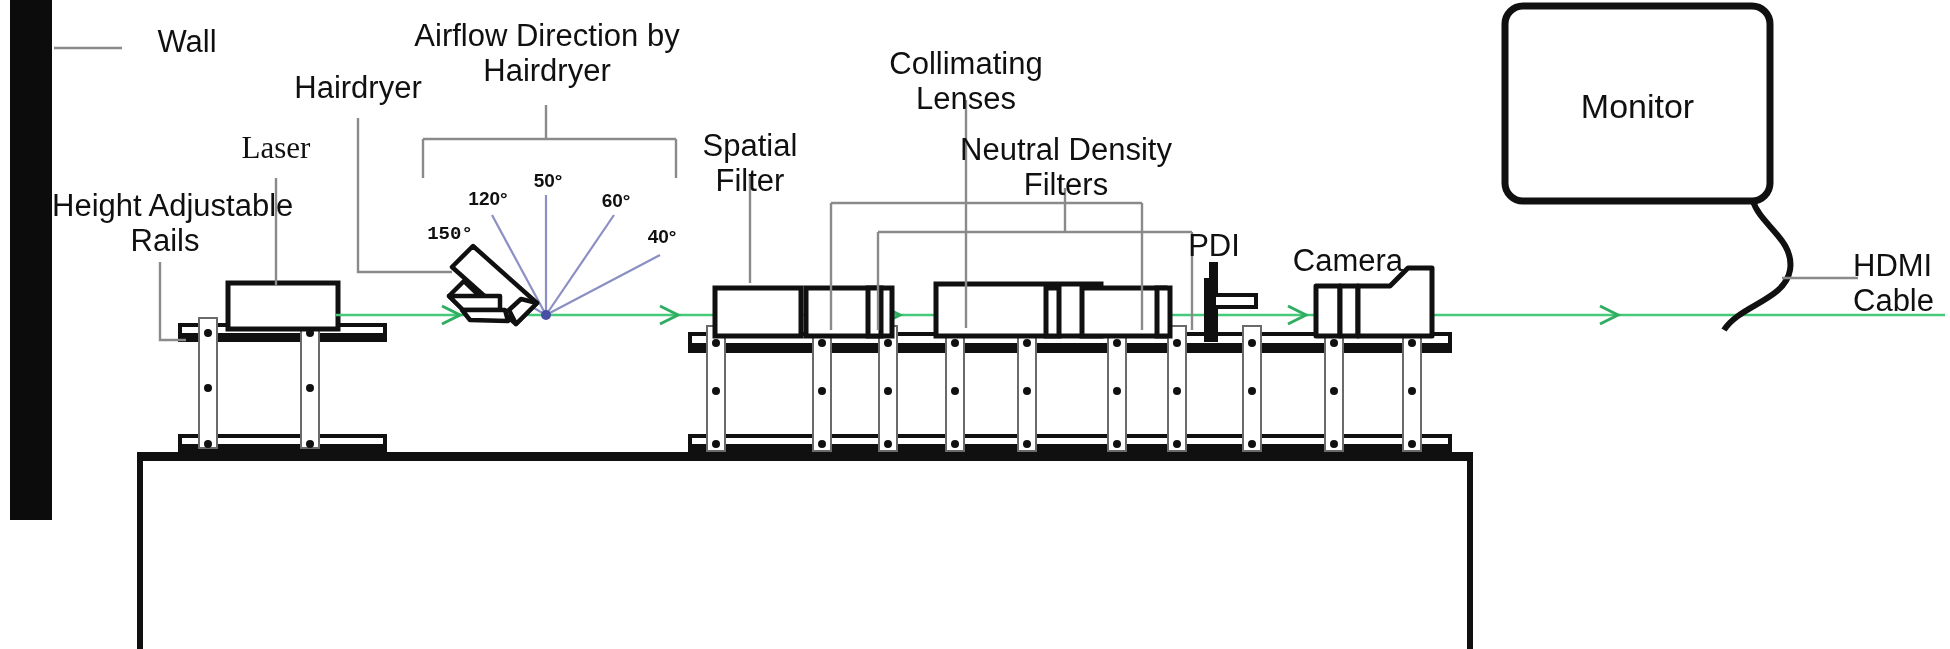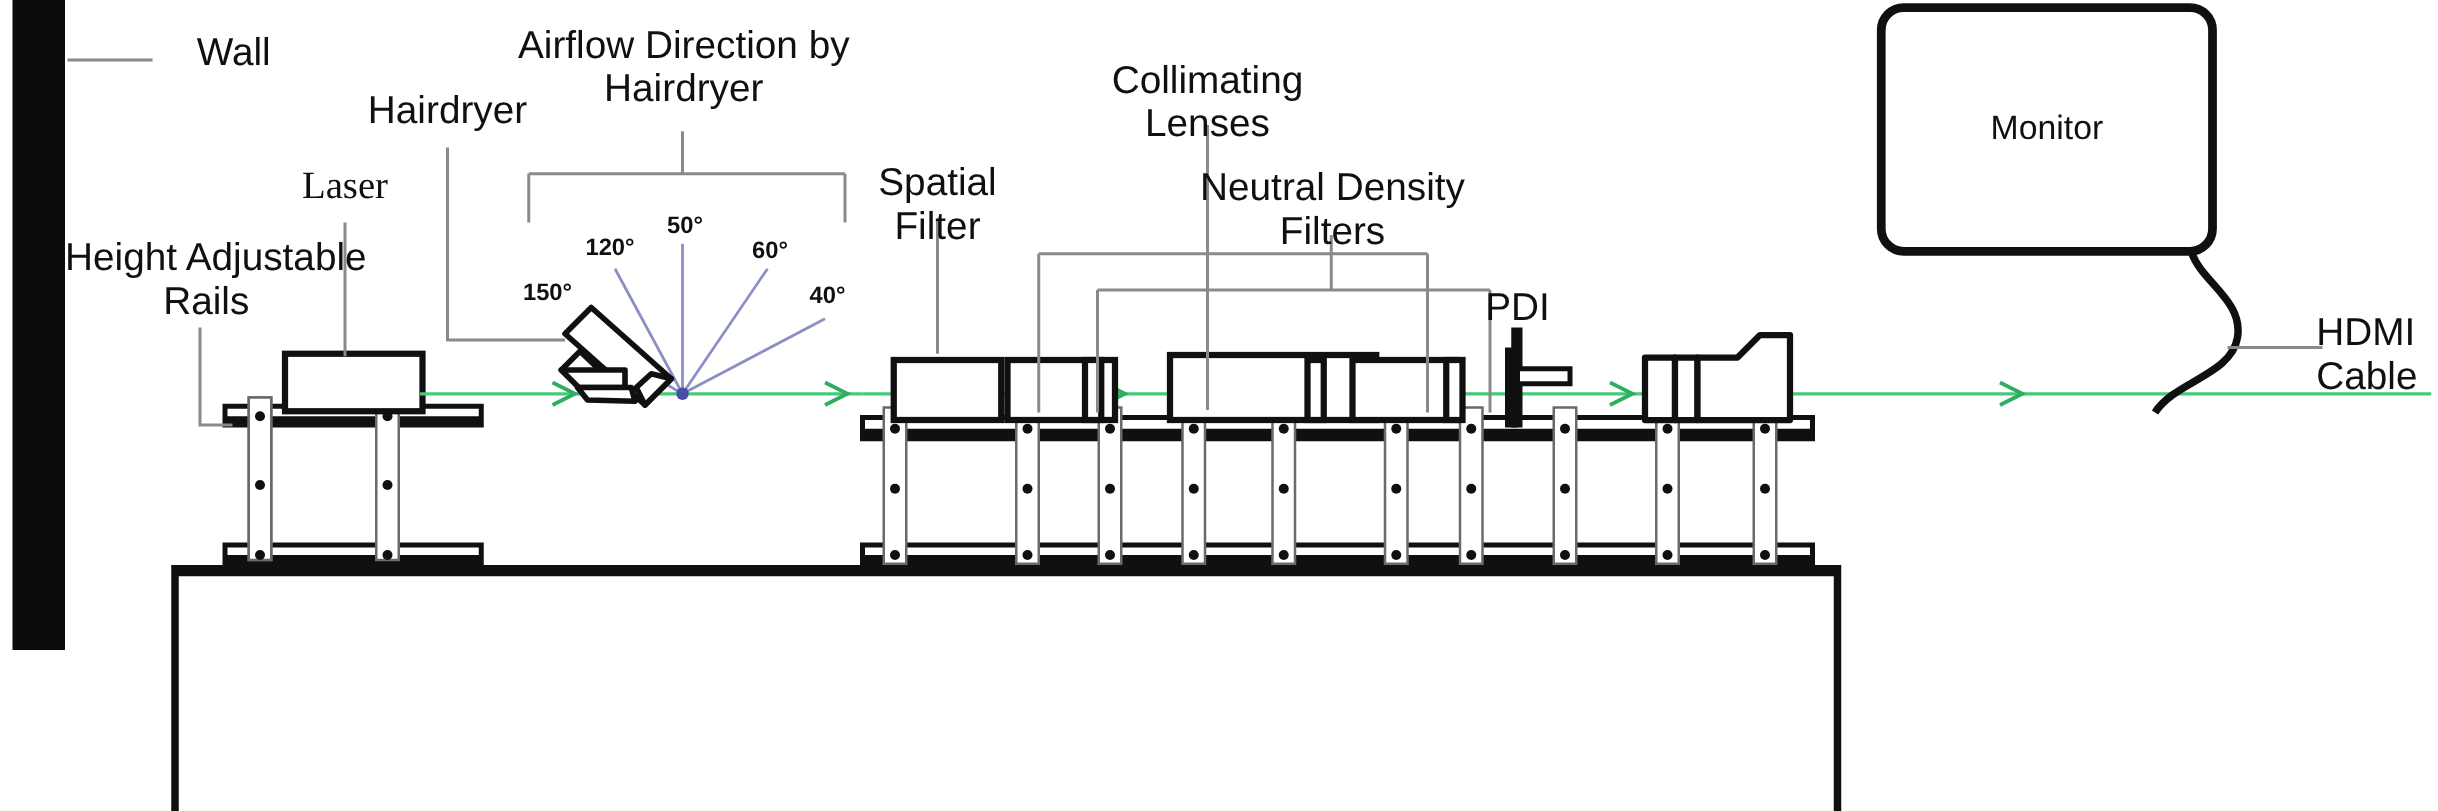--- a/index.html
+++ b/index.html
@@ -19,21 +19,21 @@
   .lbl{
     position:absolute;
     font-family:"Liberation Sans", sans-serif;
     color:#101010;
     line-height:1.13;
     white-space:pre;
     text-align:center;
     letter-spacing:0px;
   }
   .lbl.big{font-size:31px;}
-  .lbl.mid{font-size:27px;}
+  .lbl.mid{font-size:34px;}
   .lbl.deg{font-size:19px;font-weight:bold;}
 </style>
 </head>
 <body>
 
 <div id="stage">
 
   <svg width="1950" height="649" viewBox="0 0 1950 649">
 
     <g>
@@ -240,26 +240,27 @@
 Filter</div>
 
   <div class="lbl big" style="left:868px; top:46px; width:196px;">Collimating
 Lenses</div>
 
   <div class="lbl big" style="left:950px; top:132px; width:232px;">Neutral Density
 Filters</div>
 
   <div class="lbl big" style="left:1167px; top:228px; width:94px;">PDI</div>
 
+  <div class="lbl big" style="left:1272px; top:243px; width:152px;">Camera</div>
 
   <div class="lbl mid" style="left:1505px; top:87px; width:265px;">Monitor</div>
 
   <div class="lbl big" style="left:1853px; top:248px; width:110px; text-align:left;">HDMI
 Cable</div>
 
 
-  <div class="lbl deg" style="left:410px; top:224px; width:56px;">150°</div>
+  <div class="lbl deg" style="left:422px; top:224px; width:56px;font-family:Liberation Mono, monospace;">150°</div>
   <div class="lbl deg" style="left:460px; top:188px; width:56px;">120°</div>
   <div class="lbl deg" style="left:524px; top:170px; width:48px;">50°</div>
   <div class="lbl deg" style="left:592px; top:190px; width:48px;">60°</div>
   <div class="lbl deg" style="left:638px; top:226px; width:48px;">40°</div>
 
 </div>
 
 </body></html>

